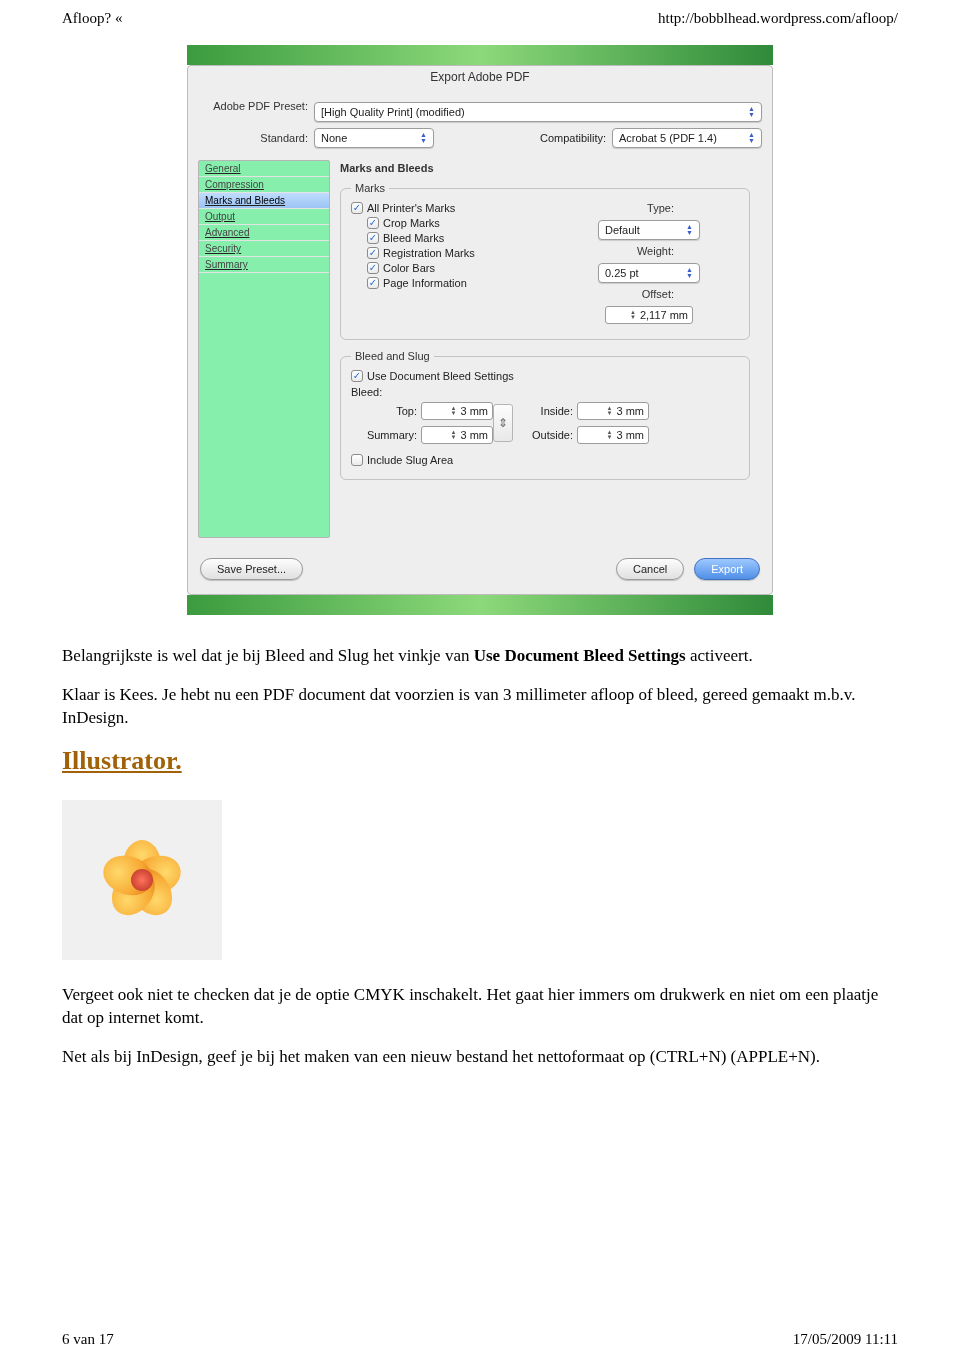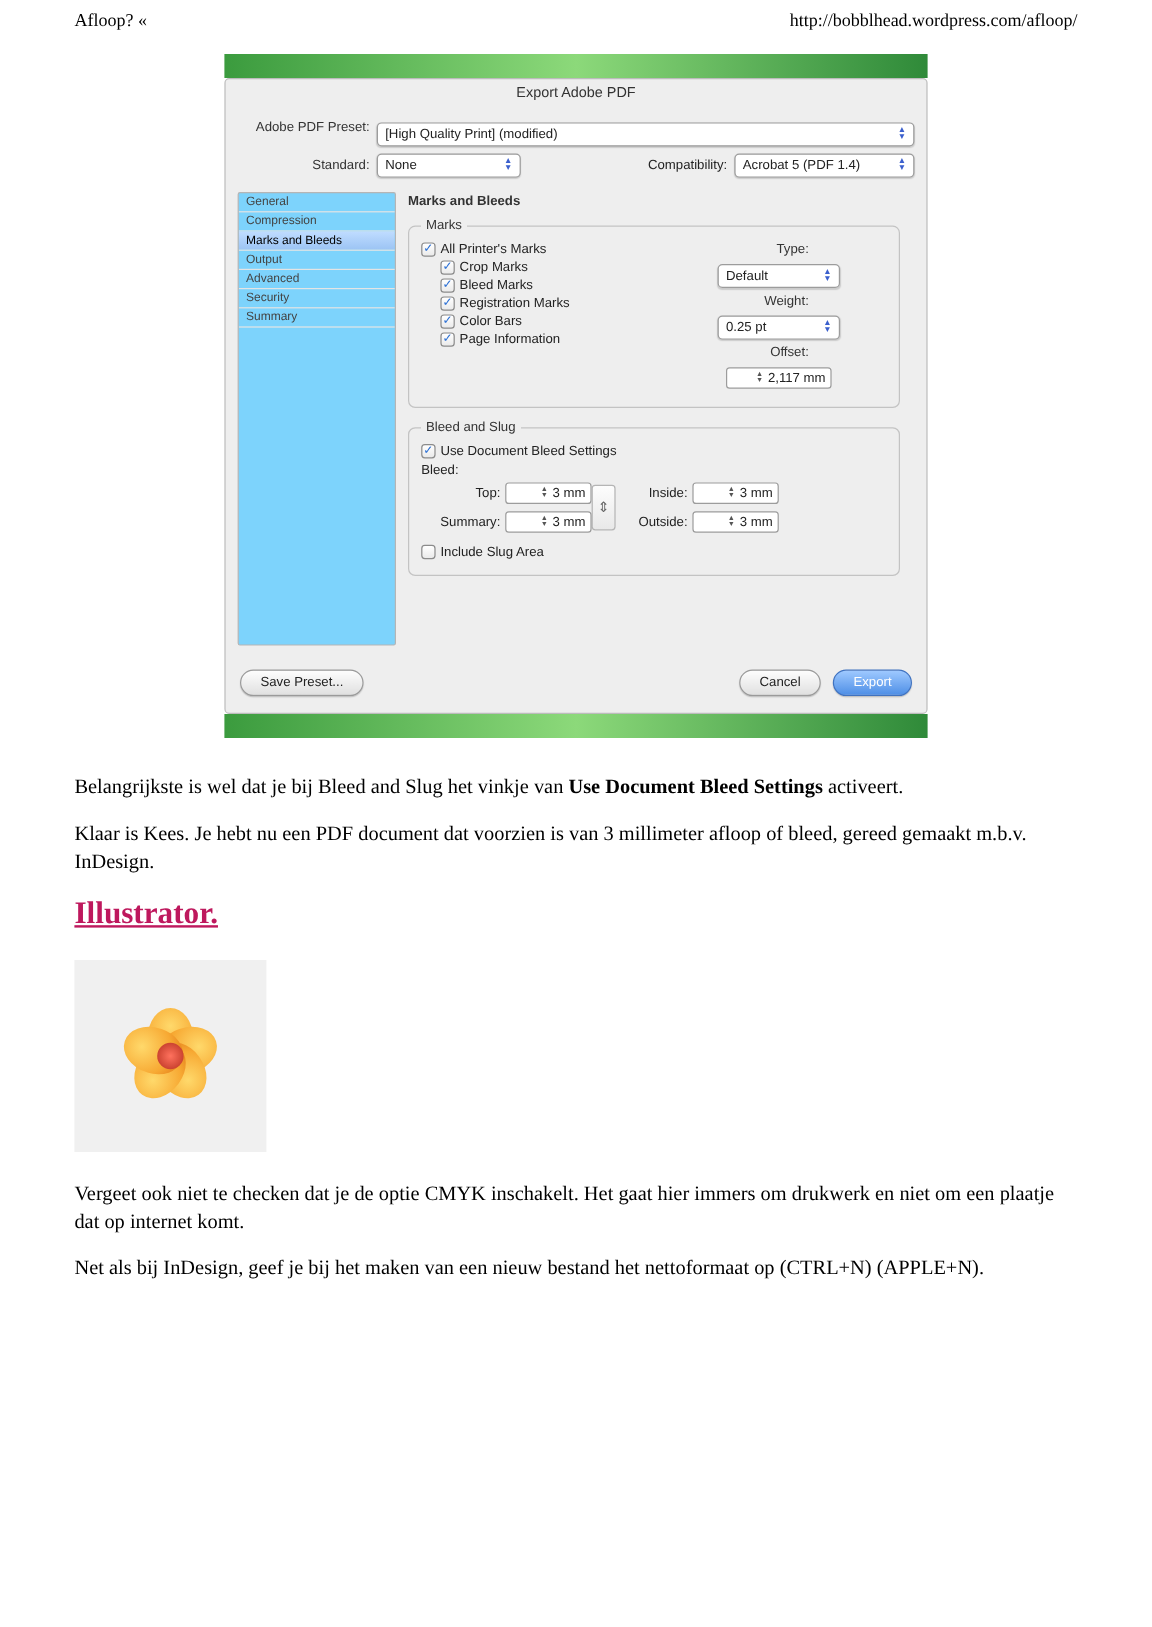--- a/index.html
+++ b/index.html
@@ -87,24 +87,25 @@
     margin-left: 6px;
   }
   .dialog-body {
     display: flex;
     gap: 10px;
     padding: 0 10px 10px 10px;
   }
   .side-list {
     width: 132px;
     height: 378px;
-    background: #7dd3fc;
+    background: #86efac;
     border: 1px solid #b5b5b5;
     border-radius: 2px;
     overflow: hidden;
+    text-decoration: underline;
   }
   .side-item {
     font-size: 10px;
     color: #444;
     padding: 2px 6px;
     border-bottom: 1px solid #e4e4e4;
   }
   .side-item.selected {
     background: linear-gradient(#bfdcff, #9cc4f4);
     color: #000;
@@ -213,21 +214,21 @@
     color: #222;
     box-shadow: 0 1px 1px rgba(0,0,0,.2);
     display: inline-flex; align-items: center; justify-content: center;
   }
   .btn.primary {
     background: linear-gradient(#9ec9ff, #4f8fe6);
     border-color: #3f72c0;
     color: #fff;
   }
   .article-text p { margin: 0 0 16px; font-size: 17px; line-height: 1.35; }
-  .article-text a { color: #be185d; text-decoration: underline; }
+  .article-text a { color: #a16207; text-decoration: underline; }
   .heading {
     color: #2a6fd4;
     font-size: 26px;
     font-weight: bold;
     margin: 6px 0 24px;
   }
   .flower-box {
     width: 160px; height: 160px;
     background: #f0f0f0;
     display: flex; align-items: center; justify-content: center;
@@ -464,13 +465,17 @@
           <div class="petal p3"></div>
           <div class="petal p4"></div>
           <div class="petal p5"></div>
         <div class="flower-center"></div>
       </div>
     </div>
     <p>Vergeet ook niet te checken dat je de optie CMYK inschakelt. Het gaat hier immers om drukwerk en niet om een plaatje dat op internet komt.</p>
     <p>Net als bij InDesign, geef je bij het maken van een nieuw bestand het nettoformaat op (CTRL+N) (APPLE+N).</p>
   </div>
 
+  <div class="footer-row">
+    <span>6 van 17</span>
+    <span>17/05/2009 11:11</span>
+  </div>
 </div>
 
 </body></html>

